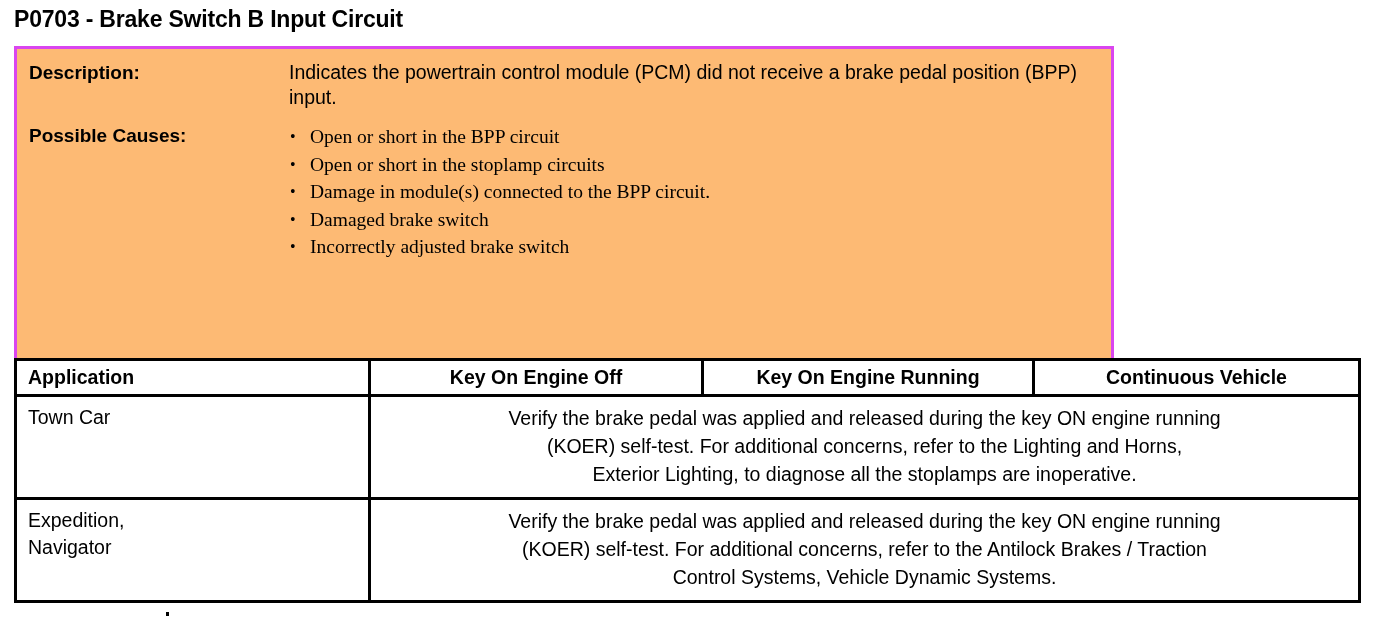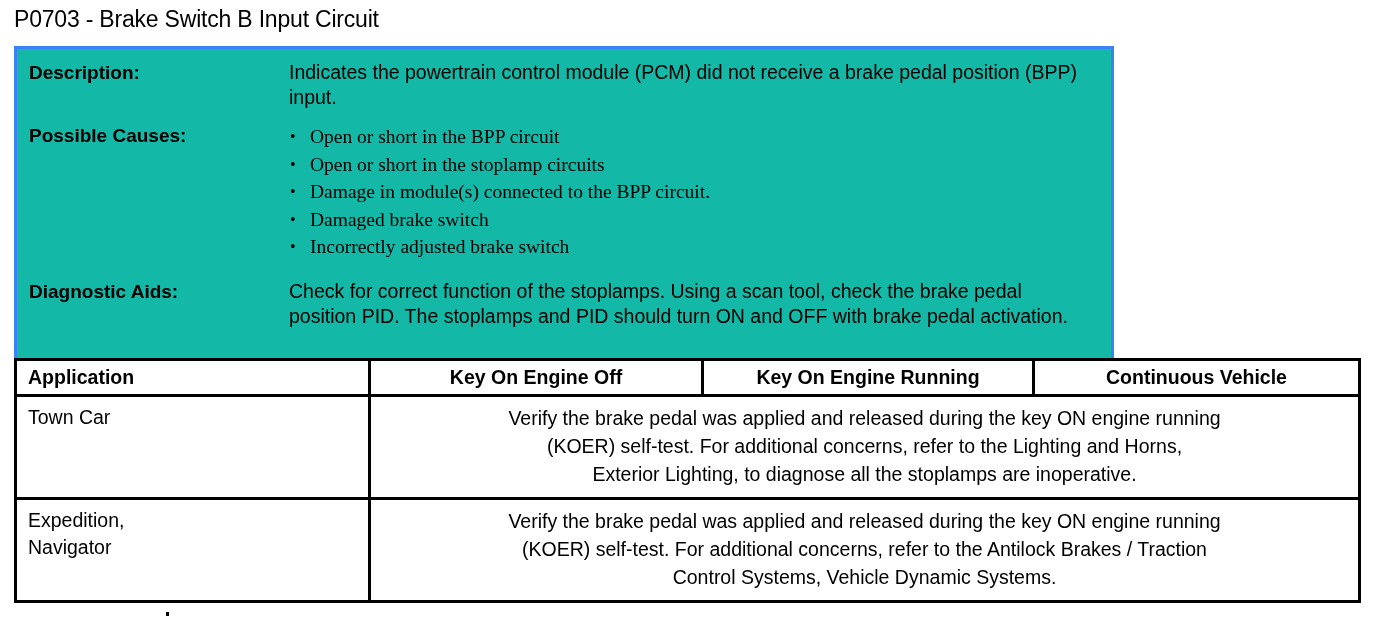--- a/index.html
+++ b/index.html
@@ -23,35 +23,35 @@
     height: 622px;
     box-sizing: border-box;
   }
 
   
   .doc-title {
     position: absolute;
     left: 14px;
     top: 6px;
     font-size: 23px;
-    font-weight: normal;
+    font-weight: bold;
     letter-spacing: -0.2px;
     white-space: nowrap;
   }
 
   
   .frame {
     position: absolute;
     left: 14px;
     top: 46px;
     width: 1100px;
     height: 557px;
-    border: 3px solid #3b82f6;
-    box-sizing: border-box;
-    background: #14b8a6;
+    border: 3px solid #d946ef;
+    box-sizing: border-box;
+    background: #fdba74;
   }
 
   
   .info-block {
     position: relative;
     padding: 0;
   }
   .info-row {
     display: flex;
     align-items: flex-start;
@@ -187,26 +187,20 @@
           <ul class="cause-list">
             <li>Open or short in the BPP circuit</li>
             <li>Open or short in the stoplamp circuits</li>
             <li>Damage in module(s) connected to the BPP circuit.</li>
             <li>Damaged brake switch</li>
             <li>Incorrectly adjusted brake switch</li>
           </ul>
         </div>
       </div>
 
-      <div class="info-row aids-row">
-        <div class="info-label">Diagnostic Aids:</div>
-        <div class="info-content">
-          <p>Check for correct function of the stoplamps. Using a scan tool, check the brake pedal position PID. The stoplamps and PID should turn ON and OFF with brake pedal activation.</p>
-        </div>
-      </div>
 
     </div>
 
     <table class="matrix">
       <colgroup>
         <col class="c-app">
         <col class="c-koeo">
         <col class="c-koer">
         <col class="c-cm">
       </colgroup>

